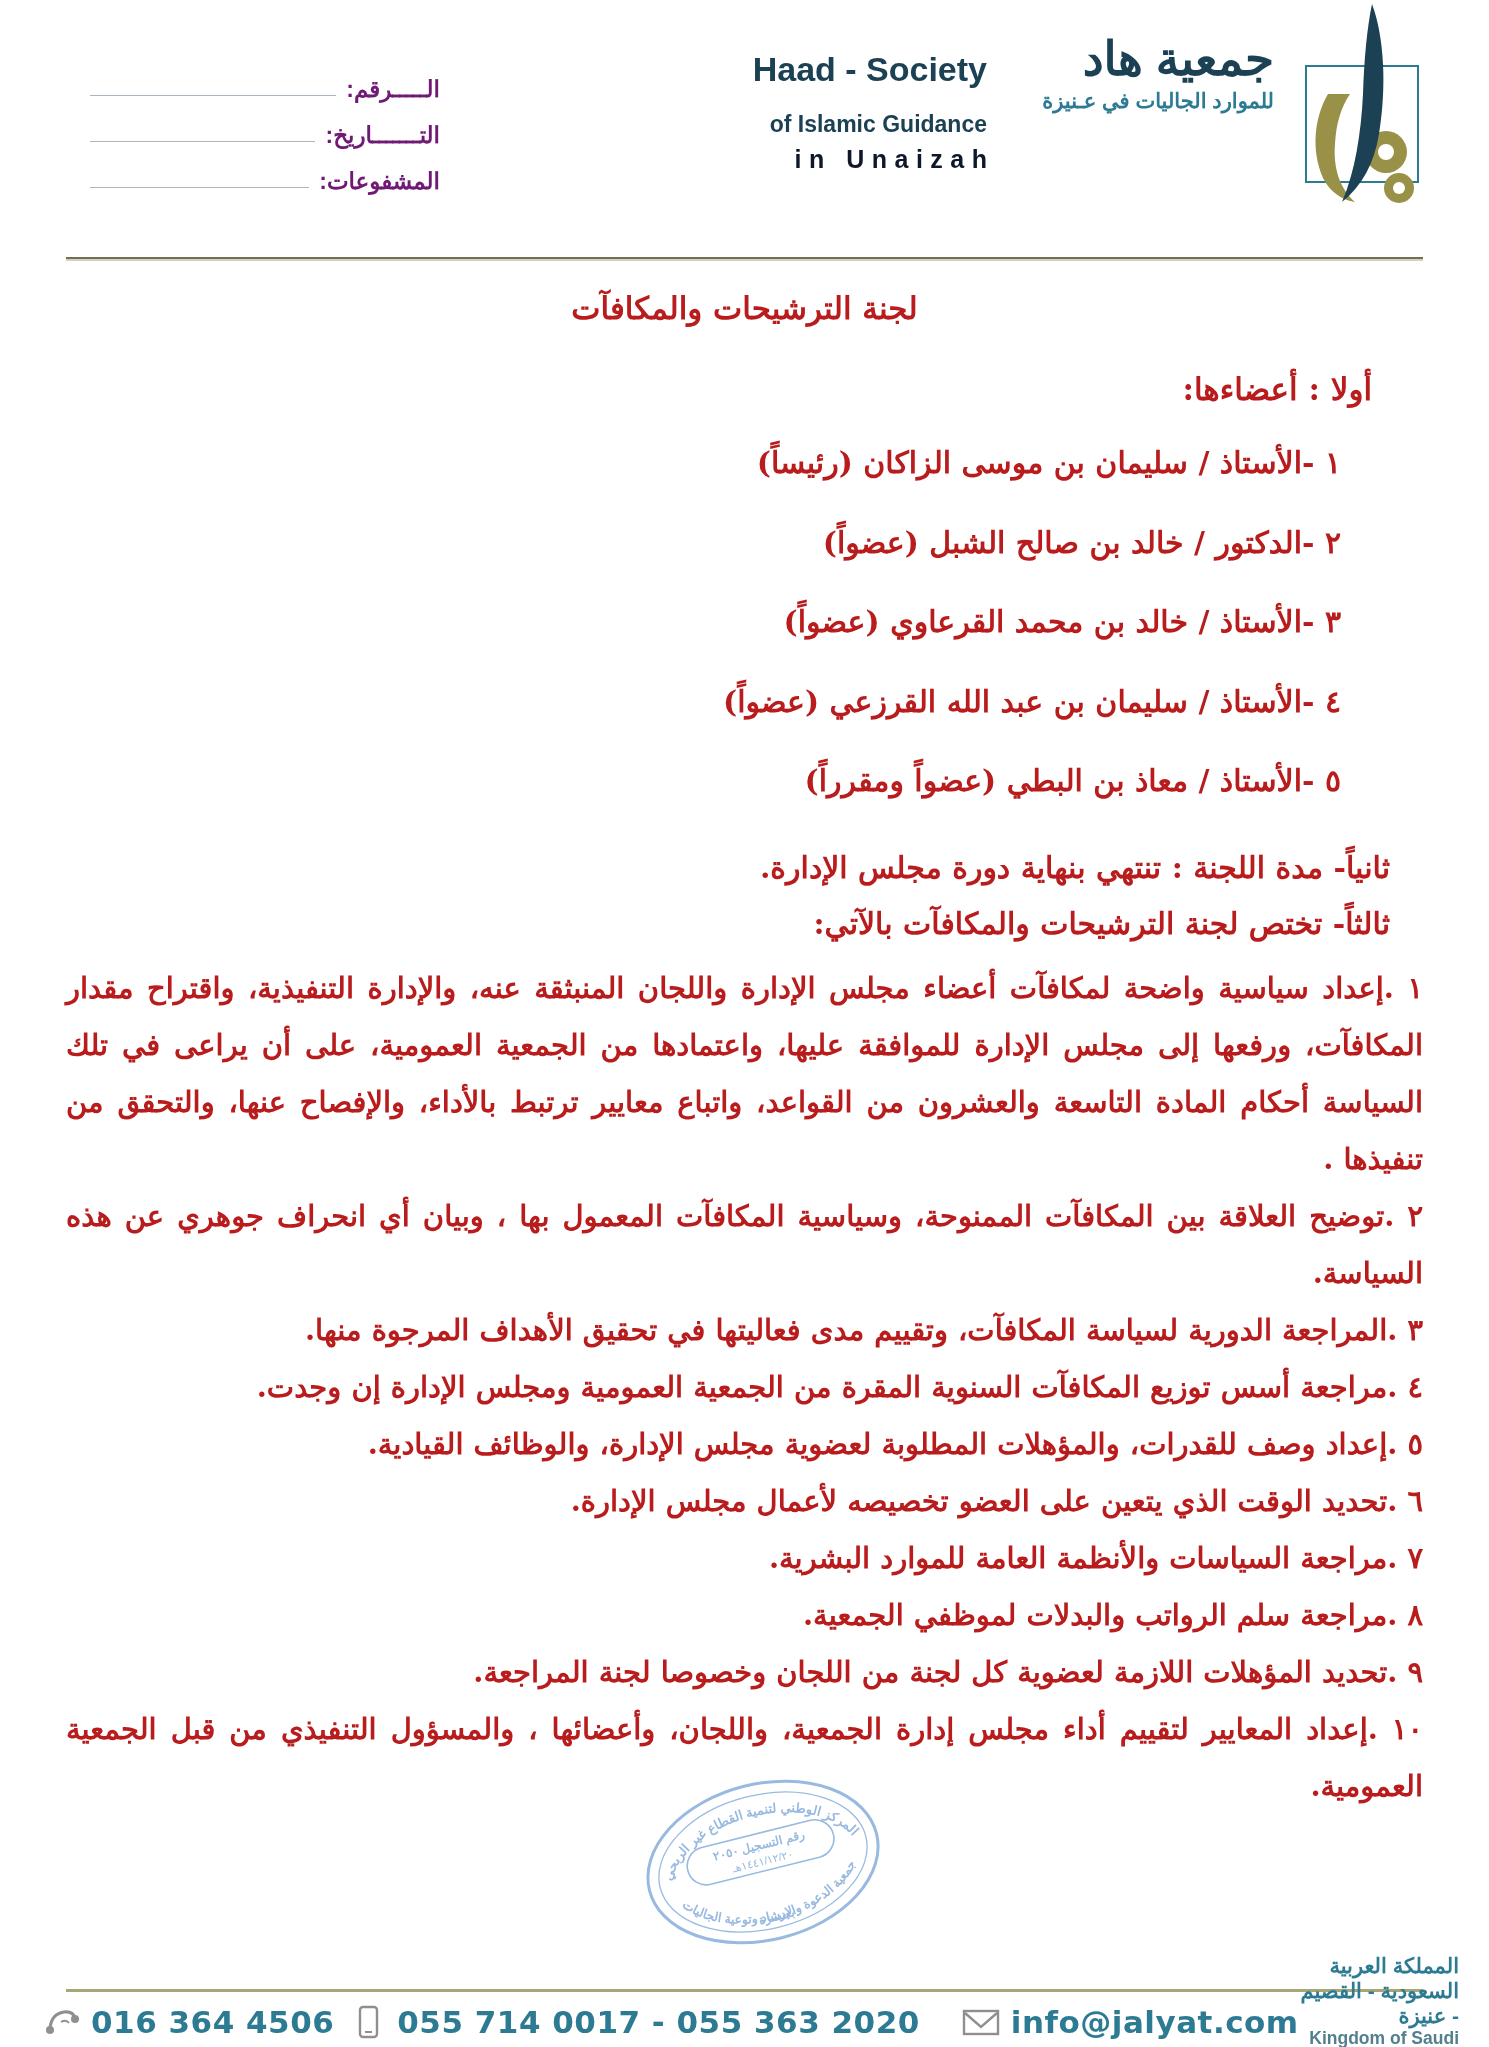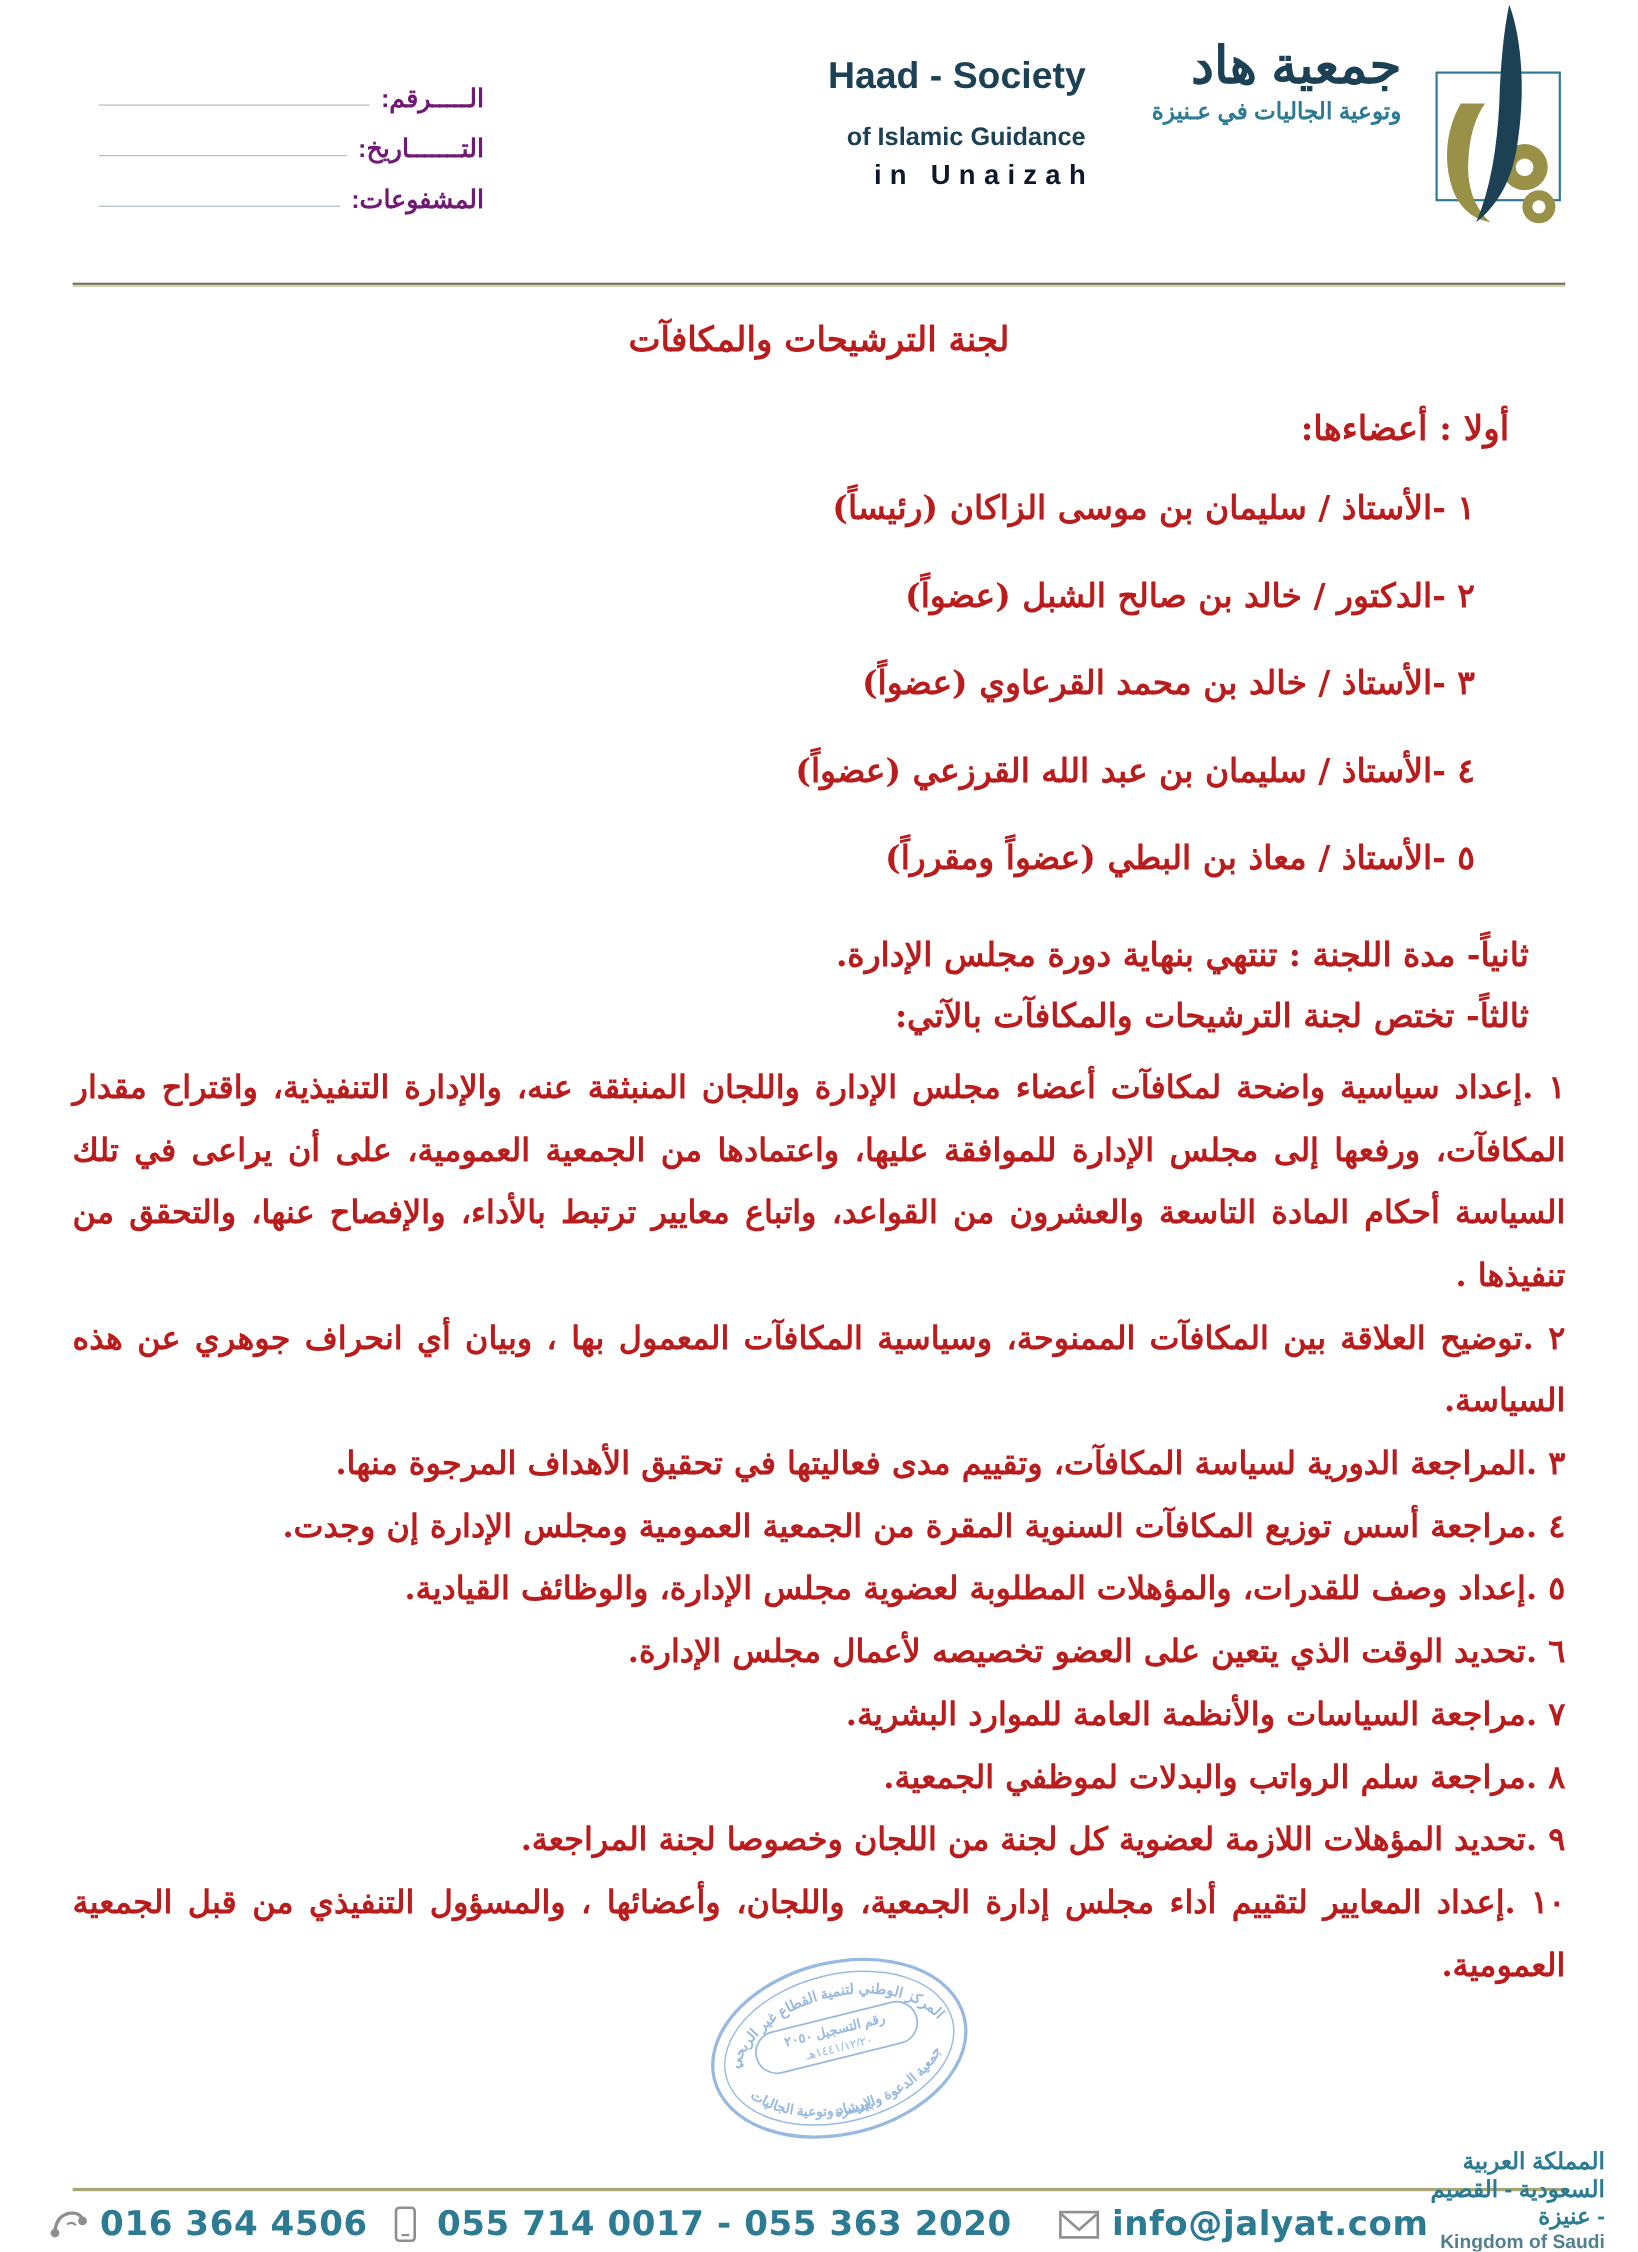--- a/index.html
+++ b/index.html
@@ -81,21 +81,21 @@
   </div>
 
   <div class="logo-en">
     <div class="en1">Haad - Society</div>
     <div class="en2">of Islamic Guidance</div>
     <div class="en3">in Unaizah</div>
   </div>
 
   <div class="logo-ar">
     <div class="ar1">جمعية هاد</div>
-    <div class="ar3">وتوعية الجاليات في عـنيزة</div>
+    <div class="ar3">للموارد الجاليات في عـنيزة</div>
   </div>
 
   <div class="logo-mark">
     <svg width="134" height="214" viewBox="0 0 134 214" xmlns="http://www.w3.org/2000/svg">
       <rect x="12" y="64" width="112" height="116" fill="none" stroke="#2d7b93" stroke-width="2"></rect>
       <path d="M 34 92 C 20 116 17 148 29 176 C 36 190 48 198 61 200 C 46 187 39 166 41 142 C 42 122 47 105 56 92 Z" fill="#9a9148"></path>
       <circle cx="92" cy="150" r="21" fill="#9a9148"></circle>
       <circle cx="92" cy="150" r="8" fill="#ffffff"></circle>
       <circle cx="105" cy="186" r="15" fill="#9a9148"></circle>
       <circle cx="105" cy="186" r="6" fill="#ffffff"></circle>

